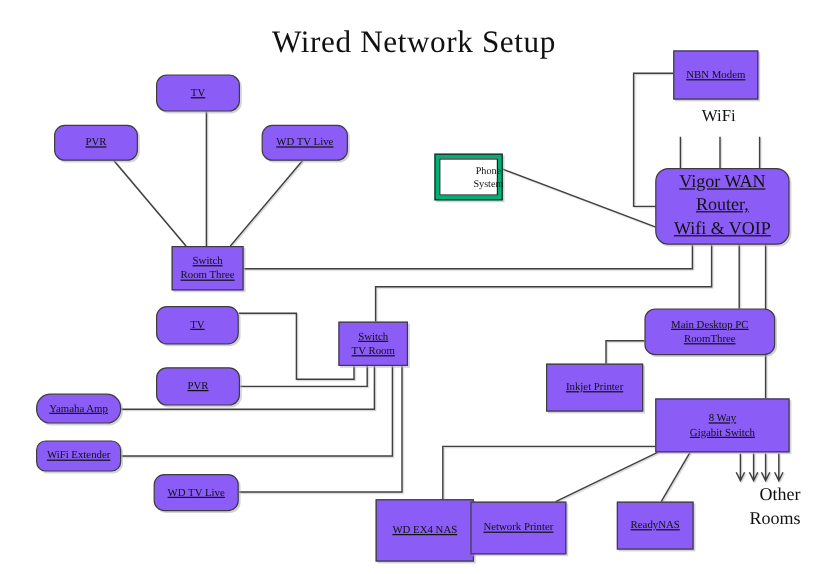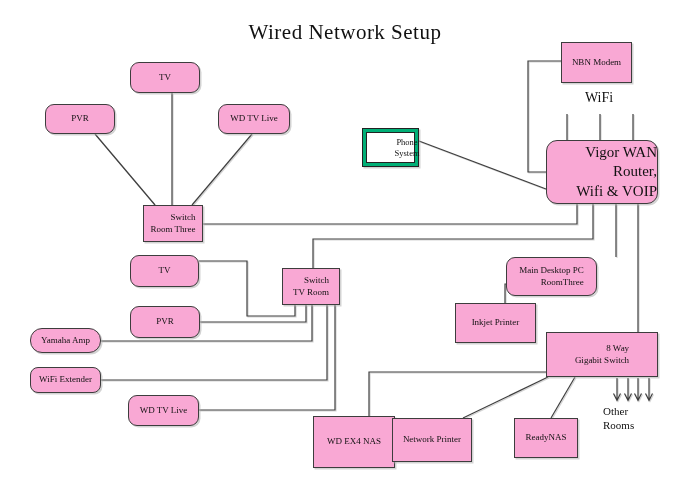--- a/index.html
+++ b/index.html
@@ -2,43 +2,44 @@
 <html><head>
 <meta charset="utf-8">
 <style>
   html,body{margin:0;padding:0;background:#ffffff;}
   #stage{
     position:relative;width:690px;height:478px;background:#ffffff;overflow:hidden;
     font-family:"Liberation Serif","DejaVu Serif",serif;color:#111;
   }
   #wires{position:absolute;left:0;top:0;filter:drop-shadow(1px 1px 0 rgba(175,175,175,.55));}
   .node{
-    position:absolute;box-sizing:border-box;background:#f9a8d4;border:1px solid #3d3d3d;
-    display:flex;align-items:center;justify-content:center;text-align:right;
+    position:absolute;box-sizing:border-box;background:#8b5cf6;border:1px solid #3d3d3d;
+    display:flex;align-items:center;justify-content:center;text-align:center;
     font-size:9px;line-height:1.3;white-space:pre-line;
     box-shadow:1.5px 1.5px 0 rgba(175,175,175,.55);
+    text-decoration:underline;
   }
   .rounded{border-radius:9px;}
   .router{border-radius:11px;font-size:15px;}
   .frame{
     position:absolute;box-sizing:border-box;border:1px solid #222;padding:3px;
     box-shadow:1.5px 1.5px 0 rgba(175,175,175,.55);
   }
   .frame .inner{
     box-sizing:border-box;width:100%;height:100%;background:#fff;border:1px solid #222;
     display:flex;align-items:center;justify-content:center;text-align:center;
     font-size:8.5px;line-height:1.25;white-space:pre-line;padding-left:33px;
   }
   .title{
     position:absolute;left:0;top:20px;width:100%;text-align:center;
-    font-size:21px;letter-spacing:.5px;
+    font-size:26px;letter-spacing:.5px;
   }
   .wifi-label{position:absolute;left:570px;top:90px;width:58px;text-align:center;font-size:14px;}
-  .other-rooms{position:absolute;left:603px;top:404px;width:64px;text-align:left;
-    font-size:11px;line-height:1.3;white-space:pre-line;}
+  .other-rooms{position:absolute;left:603px;top:404px;width:64px;text-align:right;
+    font-size:15px;line-height:1.3;white-space:pre-line;}
 </style>
 </head>
 <body>
 
 <div id="stage">
 
   <svg id="wires" width="690" height="478" viewBox="0 0 690 478" fill="none" stroke="#3f3f3f" stroke-width="1.2">
 
     <path d="M561,61 H528 V172 H547"></path>
 
@@ -96,21 +97,21 @@
 
   <div class="node rounded" style="left:130px;top:255px;width:69px;height:32px;">TV</div>
   <div class="node rounded" style="left:130px;top:306px;width:70px;height:32px;">PVR</div>
   <div class="node rounded" style="left:30px;top:328px;width:71px;height:25px;border-radius:12px;">Yamaha Amp</div>
   <div class="node rounded" style="left:30px;top:367px;width:71px;height:26px;border-radius:8px;">WiFi Extender</div>
   <div class="node rounded" style="left:128px;top:395px;width:71px;height:31px;">WD TV Live</div>
 
   <div class="node" style="left:282px;top:268px;width:58px;height:37px;">Switch
 TV Room</div>
 
-  <div class="node rounded" style="left:506px;top:257px;width:91px;height:39px;">Main Desktop PC
+  <div class="node rounded" style="left:537px;top:257px;width:109px;height:39px;">Main Desktop PC
 RoomThree</div>
   <div class="node" style="left:455px;top:303px;width:81px;height:40px;">Inkjet Printer</div>
   <div class="node" style="left:546px;top:332px;width:112px;height:45px;">8 Way
 Gigabit Switch</div>
 
   <div class="node" style="left:313px;top:416px;width:82px;height:52px;">WD EX4 NAS</div>
   <div class="node" style="left:392px;top:418px;width:80px;height:44px;">Network Printer</div>
   <div class="node" style="left:514px;top:418px;width:64px;height:40px;">ReadyNAS</div>
 
   <div class="other-rooms">Other

